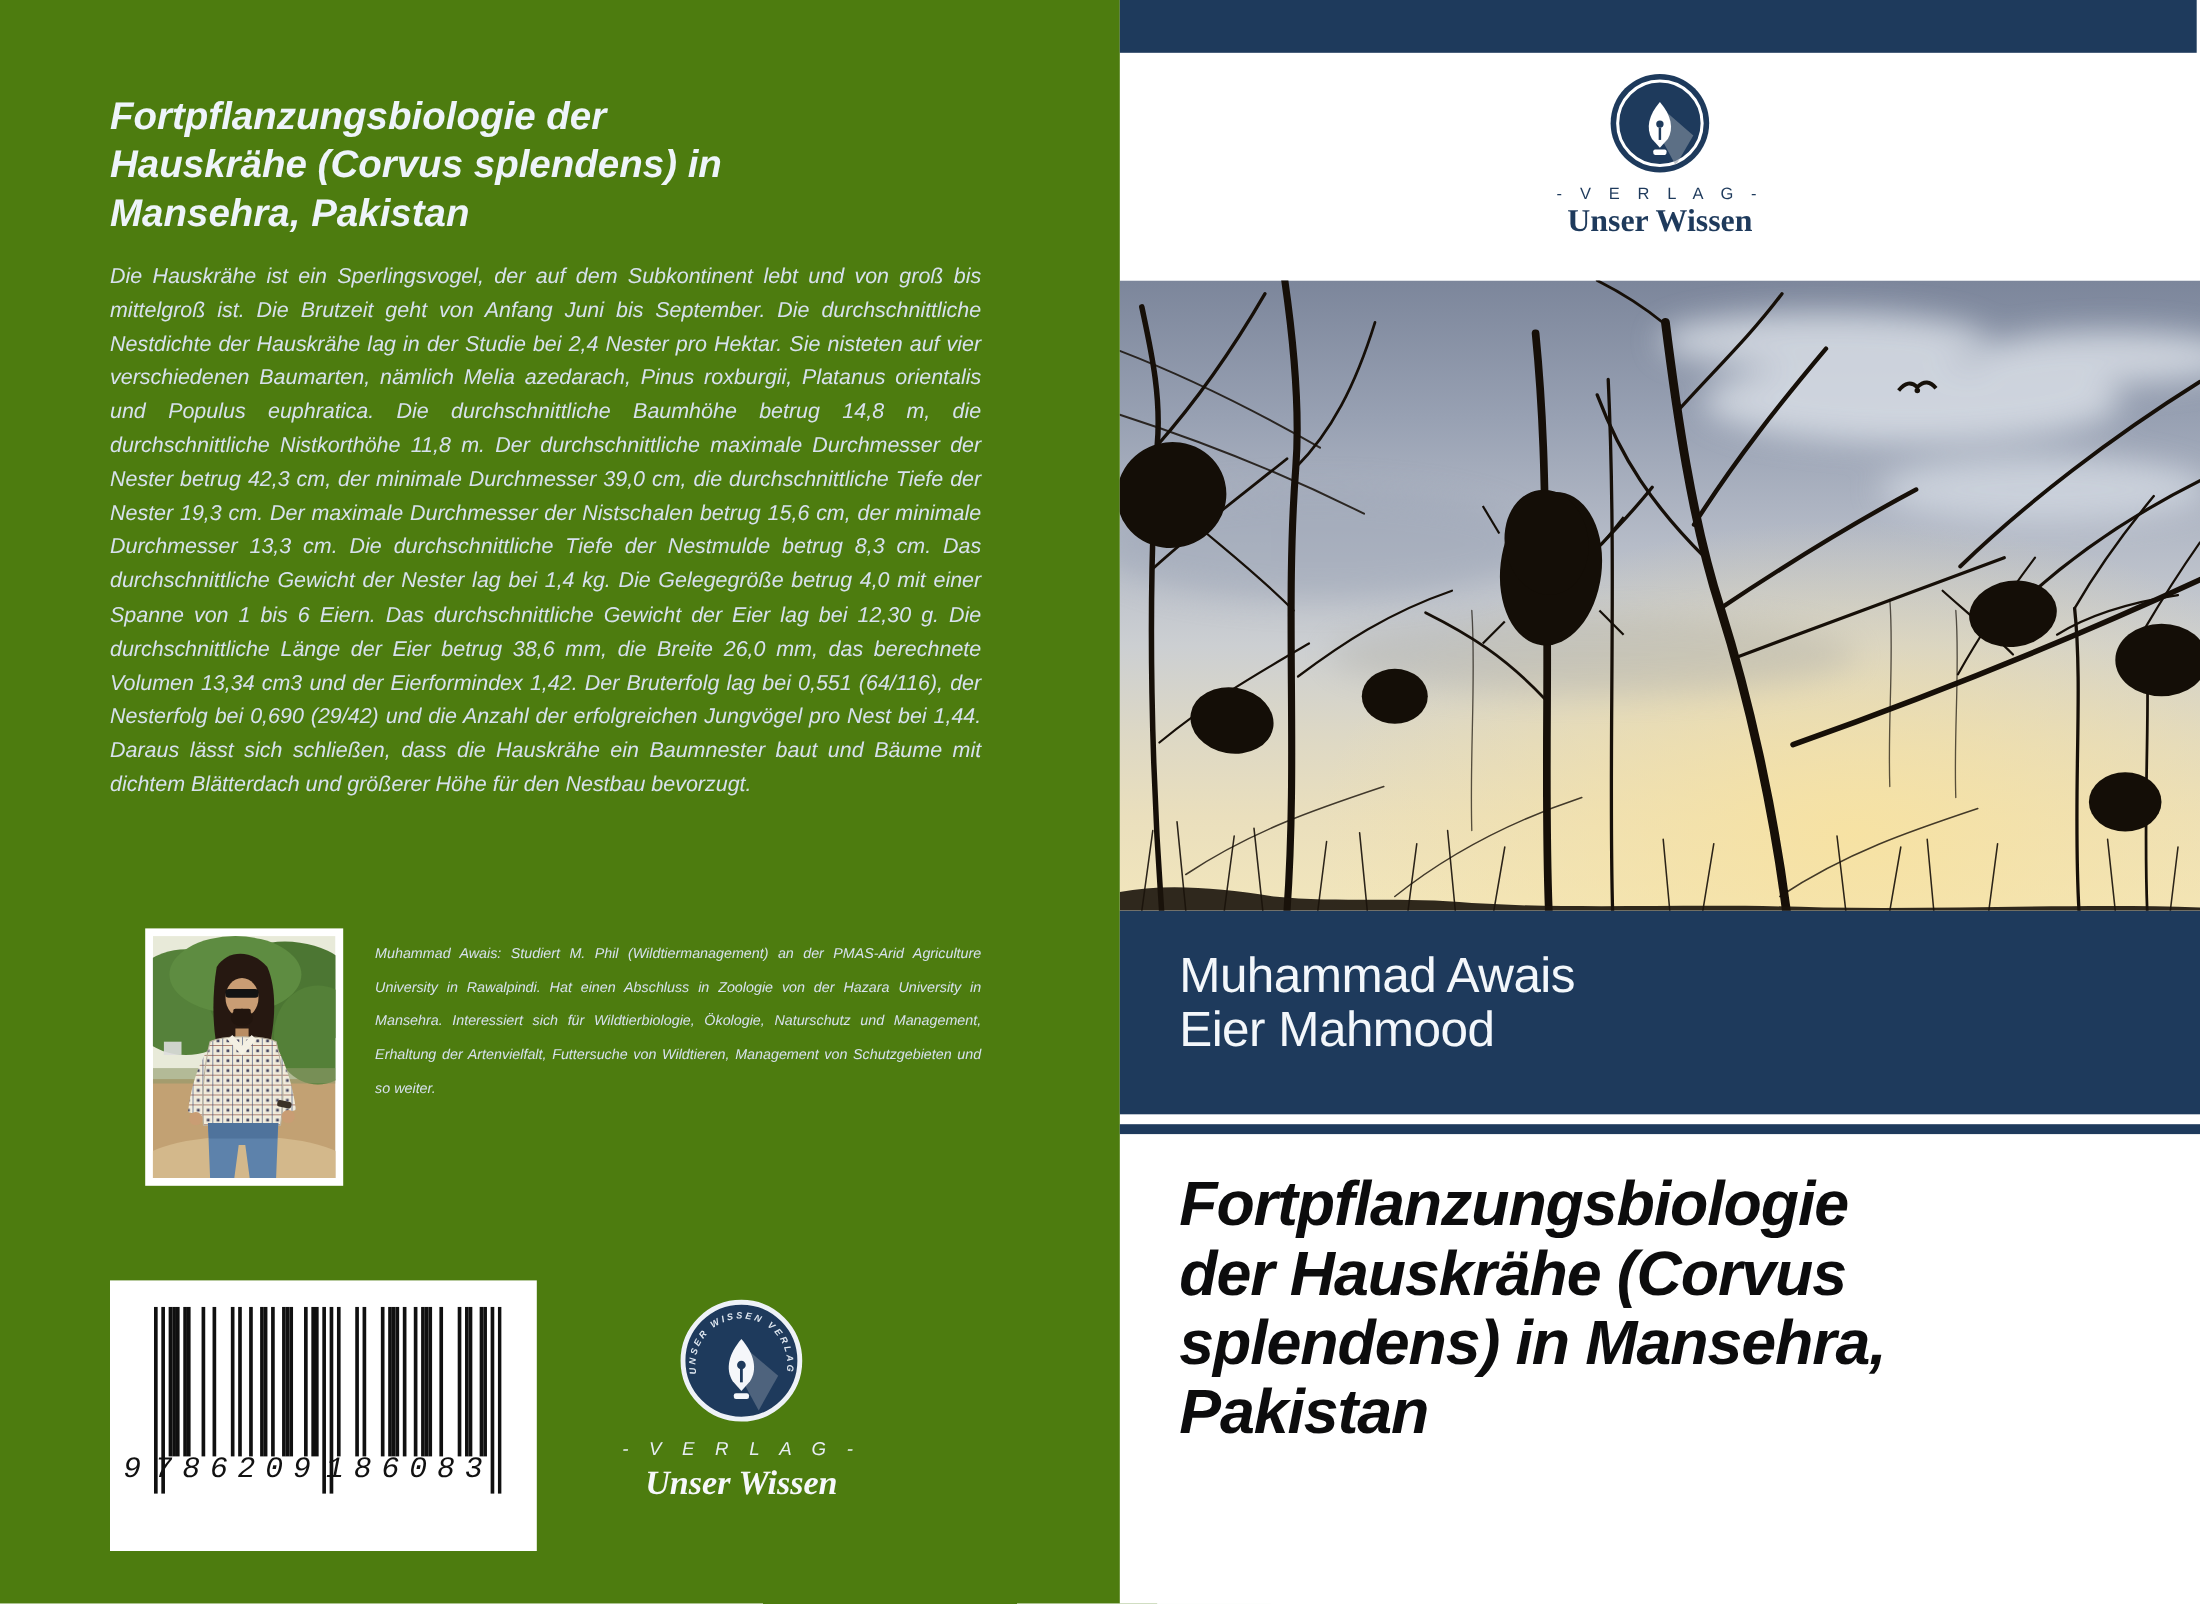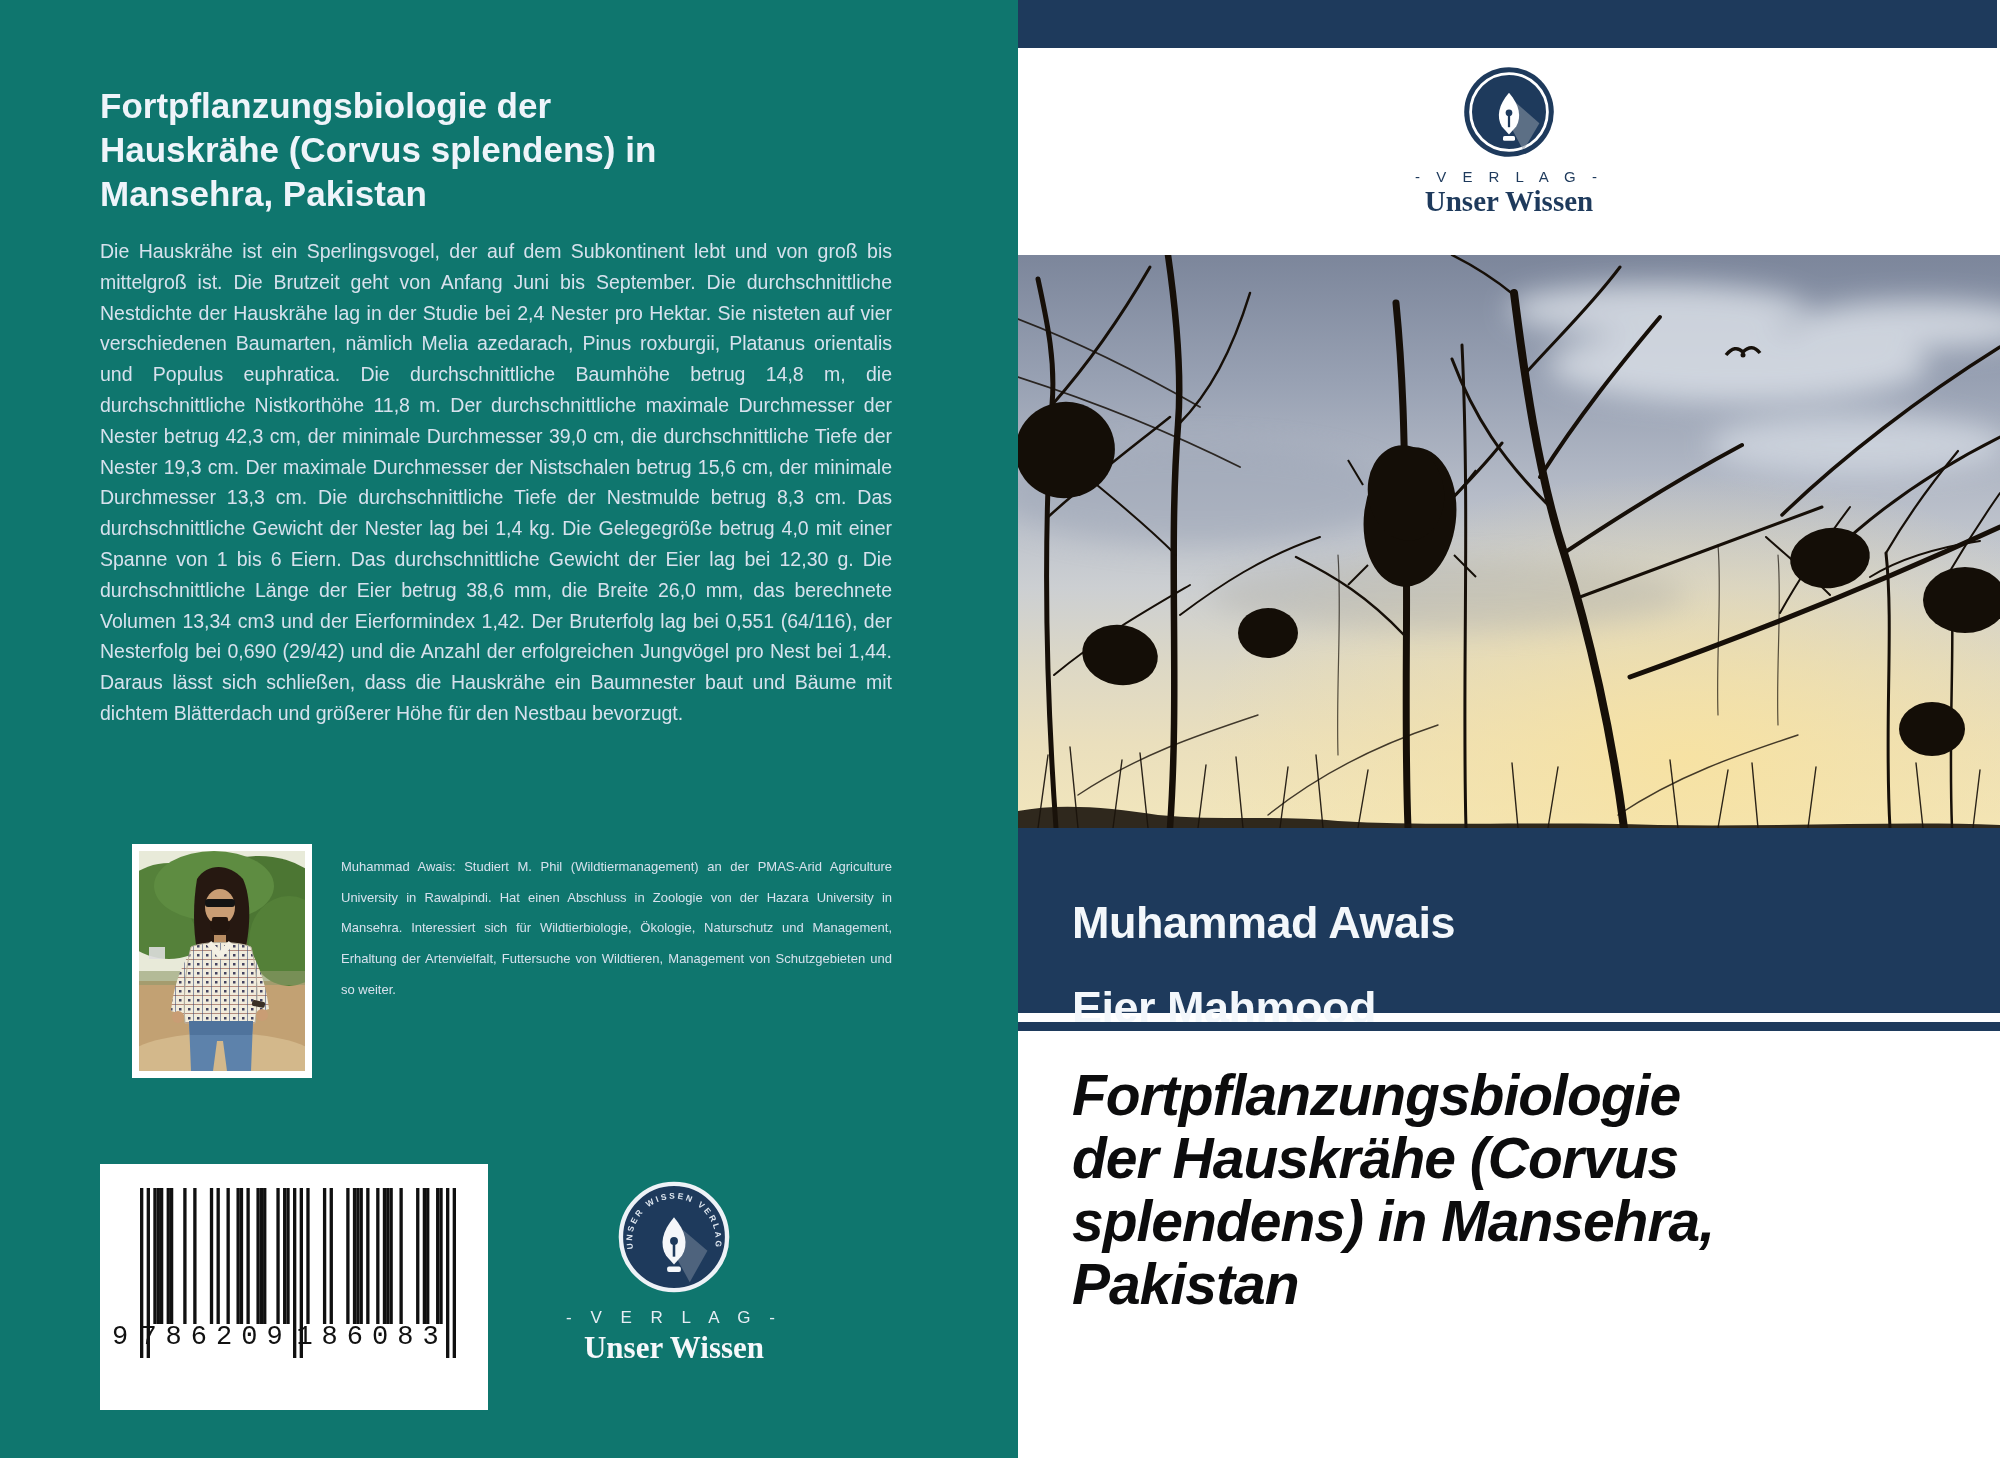--- a/index.html
+++ b/index.html
@@ -1,20 +1,20 @@
 <!DOCTYPE html>
 <html><head>
 <meta charset="utf-8">
 <style>
   html,body{margin:0;padding:0;background:#ffffff;}
   .canvas{position:relative;width:2000px;height:1458px;background:#ffffff;overflow:hidden;
           font-family:"Liberation Sans",sans-serif;}
 
   
-  .back{position:absolute;left:0;top:0;width:1052px;height:1458px;background:#0f766e;}
+  .back{position:absolute;left:0;top:0;width:1052px;height:1458px;background:#4d7c0f;font-style:italic;}
   .back-title{position:absolute;left:100px;top:84px;width:820px;margin:0;
               font-size:35px;line-height:44px;font-weight:bold;color:#eef4fa;}
   .back-title .line{display:block;}
   .back-body{position:absolute;left:100px;top:236px;width:792px;margin:0;
              font-size:19.5px;line-height:30.8px;text-align:justify;color:#d7e1ed;}
   .portrait{position:absolute;left:132px;top:844px;width:180px;height:234px;
             background:#ffffff;padding:7px;box-sizing:border-box;}
   .portrait svg{display:block;width:100%;height:100%;}
   .bio{position:absolute;left:341px;top:852px;width:551px;margin:0;
        font-size:13px;line-height:30.7px;text-align:justify;color:#d7e1ed;}
@@ -36,21 +36,21 @@
   .front{position:absolute;left:1018px;top:0;width:982px;height:1458px;background:#ffffff;}
   .front-strip{position:absolute;left:0;top:0;width:979px;height:48px;background:#1e3a5c;}
   .front-logoband{position:absolute;left:0;top:48px;width:982px;height:207px;text-align:center;}
   .front-logoband svg{display:block;margin:16px auto 0 auto;width:96px;height:96px;}
   .front-logoband .verlag-line{font-size:15px;letter-spacing:6px;color:#1e3a5c;margin-top:8px;}
   .front-logoband .pub-name{font-size:29px;color:#1e3a5c;margin-top:0;}
   .photo{position:absolute;left:0;top:255px;width:982px;height:573px;}
   .photo svg{display:block;width:100%;height:100%;}
   .authorband{position:absolute;left:0;top:828px;width:982px;height:185px;background:#1e3a5c;
               box-sizing:border-box;padding:34px 0 0 54px;}
-  .aname{font-size:45px;line-height:49px;font-weight:bold;color:#f3f7fb;letter-spacing:-0.5px;margin-top:36px;}
+  .aname{font-size:45px;line-height:49px;font-weight:normal;color:#f3f7fb;letter-spacing:-0.5px;}
   .sep-line{position:absolute;left:0;top:1022px;width:982px;height:9px;background:#1e3a5c;}
   .front-title{position:absolute;left:54px;top:1064px;width:900px;margin:0;
                font-size:57px;line-height:63px;font-weight:bold;color:#0c0c0d;letter-spacing:-1px;font-style:italic;}
   .front-title span{display:block;}
 </style>
 </head>
 <body>
 
 <div class="canvas">
 

